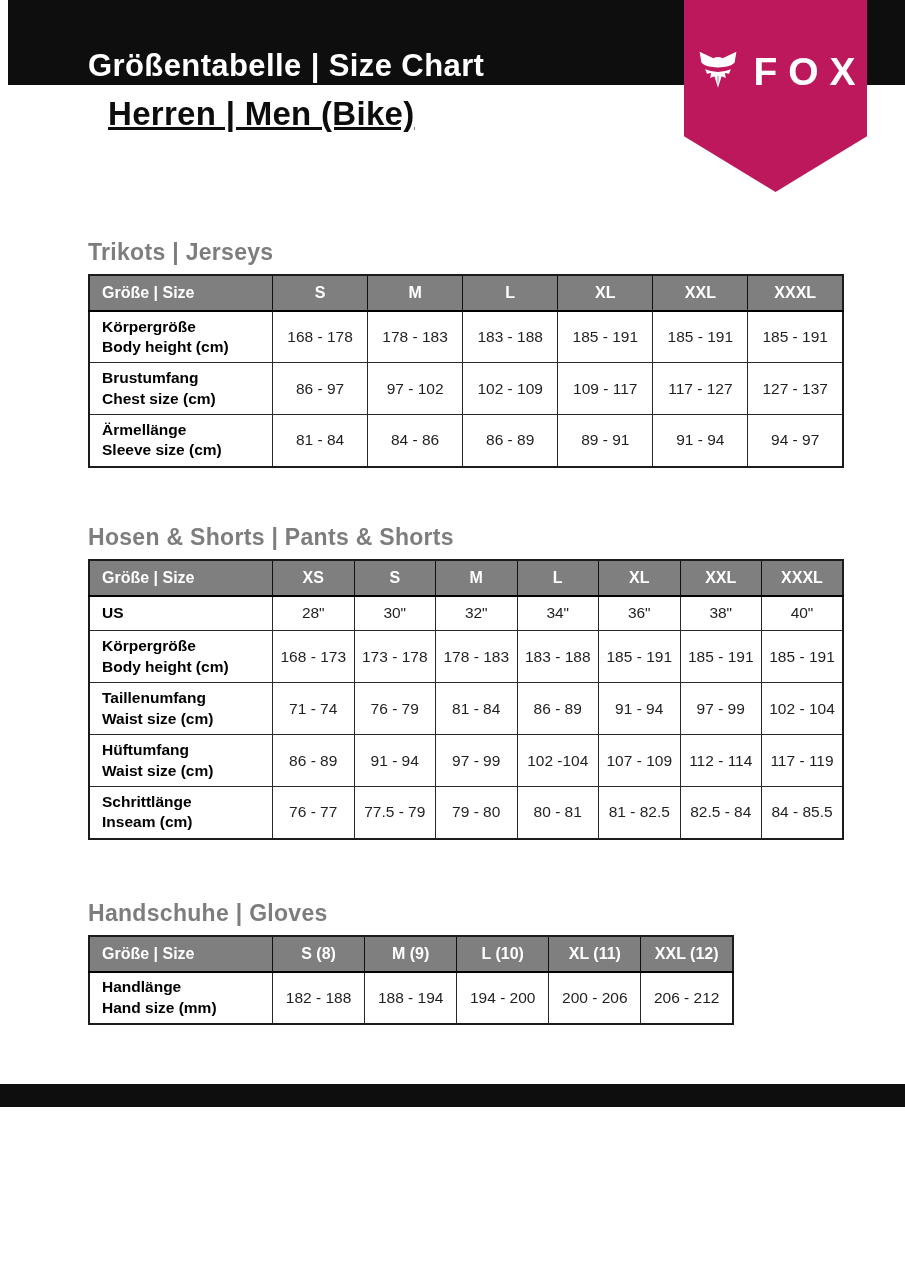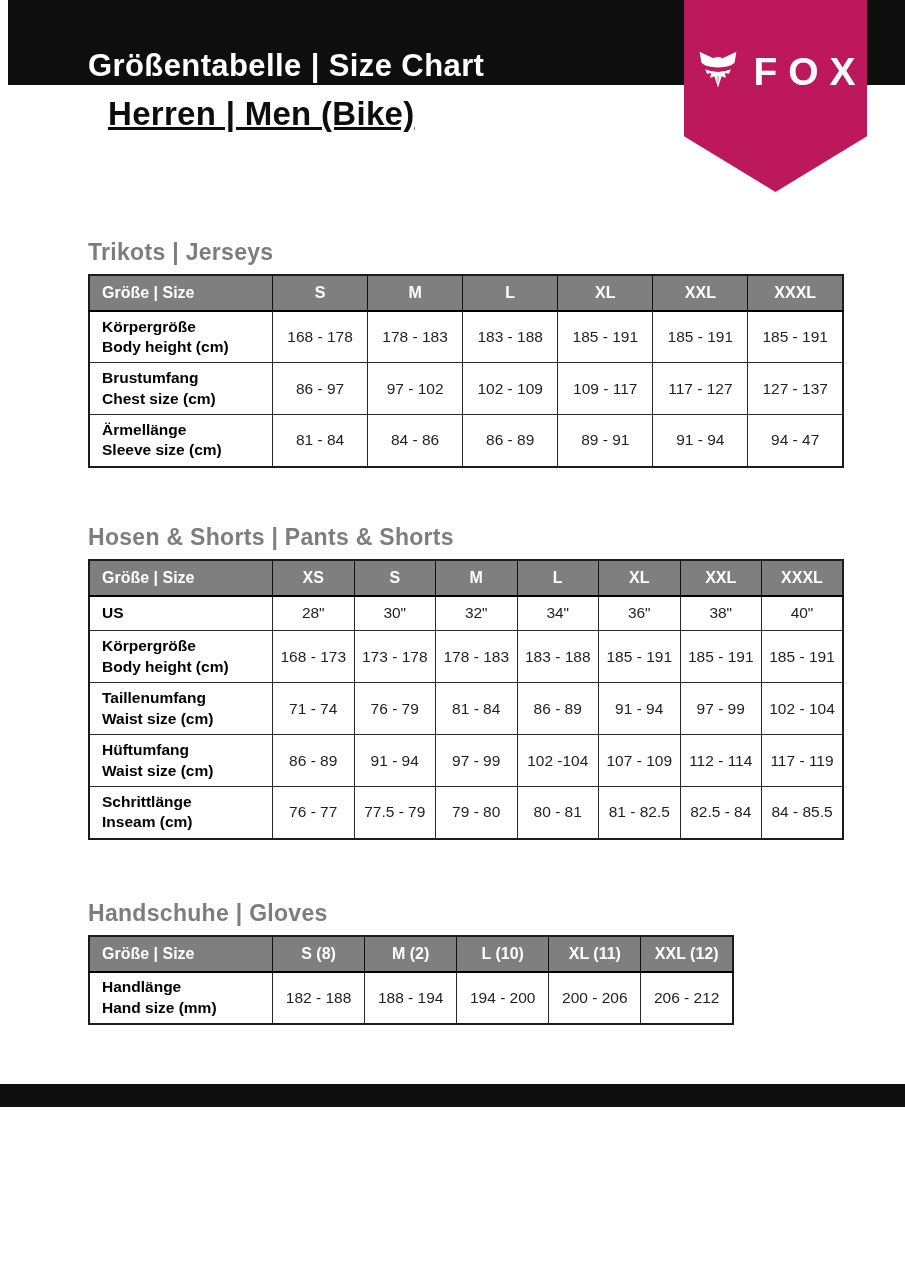--- a/index.html
+++ b/index.html
@@ -109,21 +109,21 @@
           <tr>
             <th class="row-label">
               <span>Ärmellänge</span>
               <span>Sleeve size (cm)</span>
             </th>
             <td>81 - 84</td>
             <td>84 - 86</td>
             <td>86 - 89</td>
             <td>89 - 91</td>
             <td>91 - 94</td>
-            <td>94 - 47</td>
+            <td>94 - 97</td>
           </tr>
         </tbody>
       </table>
   </section>
 
   <section class="section s1">
     <h2 class="section-heading">Hosen &amp; Shorts | Pants &amp; Shorts</h2>
     <table class="size-table t1">
         <thead>
           <tr>
@@ -206,21 +206,21 @@
       </table>
   </section>
 
   <section class="section s2">
     <h2 class="section-heading">Handschuhe | Gloves</h2>
     <table class="size-table t2">
         <thead>
           <tr>
             <th class="label-col">Größe | Size</th>
             <th>S (8)</th>
-            <th>M (2)</th>
+            <th>M (9)</th>
             <th>L (10)</th>
             <th>XL (11)</th>
             <th>XXL (12)</th>
           </tr>
         </thead>
         <tbody>
           <tr>
             <th class="row-label">
               <span>Handlänge</span>
               <span>Hand size (mm)</span>

